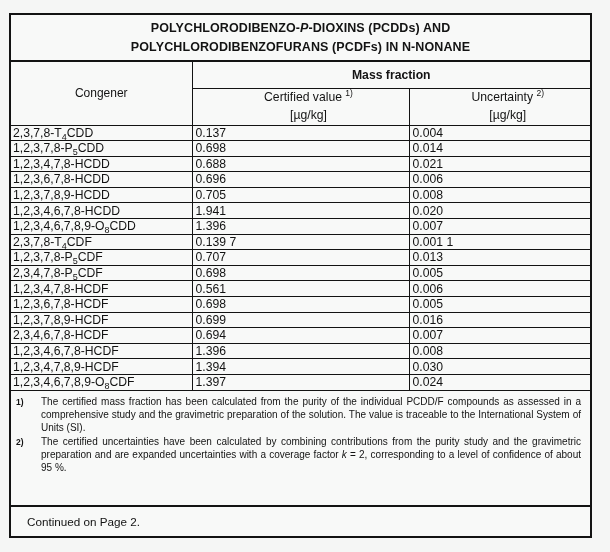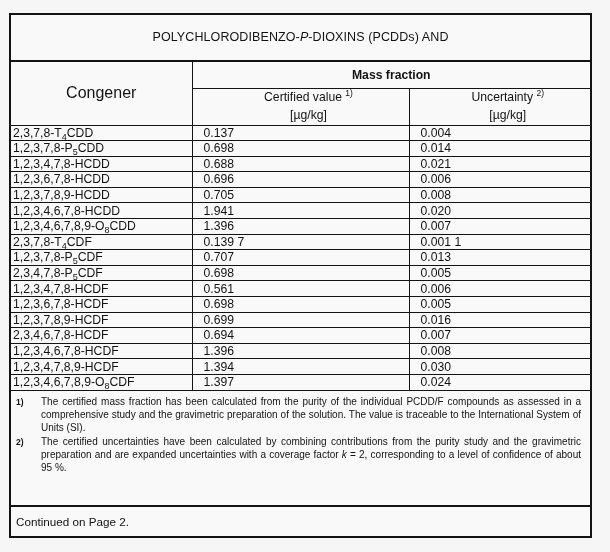--- a/index.html
+++ b/index.html
@@ -21,51 +21,51 @@
     display: flex;
     flex-direction: column;
   }
   .title-block {
     height: 47px;
     border-bottom: 2px solid #131313;
     display: flex;
     flex-direction: column;
     justify-content: center;
     text-align: center;
-    font-weight: normal;
+    font-weight: bold;
     font-size: 12.5px;
     line-height: 1.45;
     letter-spacing: 0.1px;
     flex: 0 0 auto;
   }
   .ital { font-style: italic; }
   table.data-table {
     width: 100%;
     border-collapse: collapse;
     border-style: hidden; 
     table-layout: fixed;
     flex: 0 0 auto;
     font-size: 12.2px;
   }
   col.c1 { width: 181px; }
   col.c2 { width: 217px; }
   col.c3 { width: 181px; }
   th, td { border: 1px solid #131313; font-weight: normal; }
   th.congener-head {
     vertical-align: middle;
-    font-size: 16px;
+    font-size: 12px;
   }
   th.mass-head { height: 26px; text-align: center; vertical-align: middle; font-weight: bold; }
   th.sub-head  { height: 37px; text-align: center; vertical-align: middle; line-height: 1.4; padding-left: 16px; }
   th sup {
     font-size: 8.5px;
     vertical-align: super;
     line-height: 0;
   }
-  .data-row td { height: 15.6px; line-height: 1; padding: 0 11px; overflow: hidden; white-space: nowrap; }
+  .data-row td { height: 15.6px; line-height: 1; padding: 0 3px; overflow: hidden; white-space: nowrap; }
   td.congener-cell { text-align: left; padding-left: 2px; }
   td.congener-cell sub { font-size: 9px; line-height: 0; }
   td.num-cell { text-align: left; }
   .footnotes {
     flex: 1 1 auto;
     border-top: 1px solid #131313;
     padding: 5px 9px 0 4px;
     overflow: hidden;
   }
   .footnote { display: flex; margin-bottom: 2px; }
@@ -81,32 +81,33 @@
     font-size: 10px;
     line-height: 1.28;
     text-align: justify;
     text-align-last: left;
   }
   .continued {
     flex: 0 0 31px;
     border-top: 2px solid #131313;
     display: flex;
     align-items: center;
-    padding-left: 5px;
+    padding-left: 16px;
     font-size: 11.7px;
   }
 </style>
 </head>
 <body>
 
 <div class="page">
   <div class="cert-box">
 
     <div class="title-block">
       <div><span>POLYCHLORODIBENZO-</span><span class="ital">P</span><span>-DIOXINS (PCDDs) AND</span></div>
+      <div>POLYCHLORODIBENZOFURANS (PCDFs) IN N-NONANE</div>
     </div>
 
     <table class="data-table">
       <colgroup>
           <col class="c1">
           <col class="c2">
           <col class="c3">
         </colgroup>
       <thead>
         <tr>

